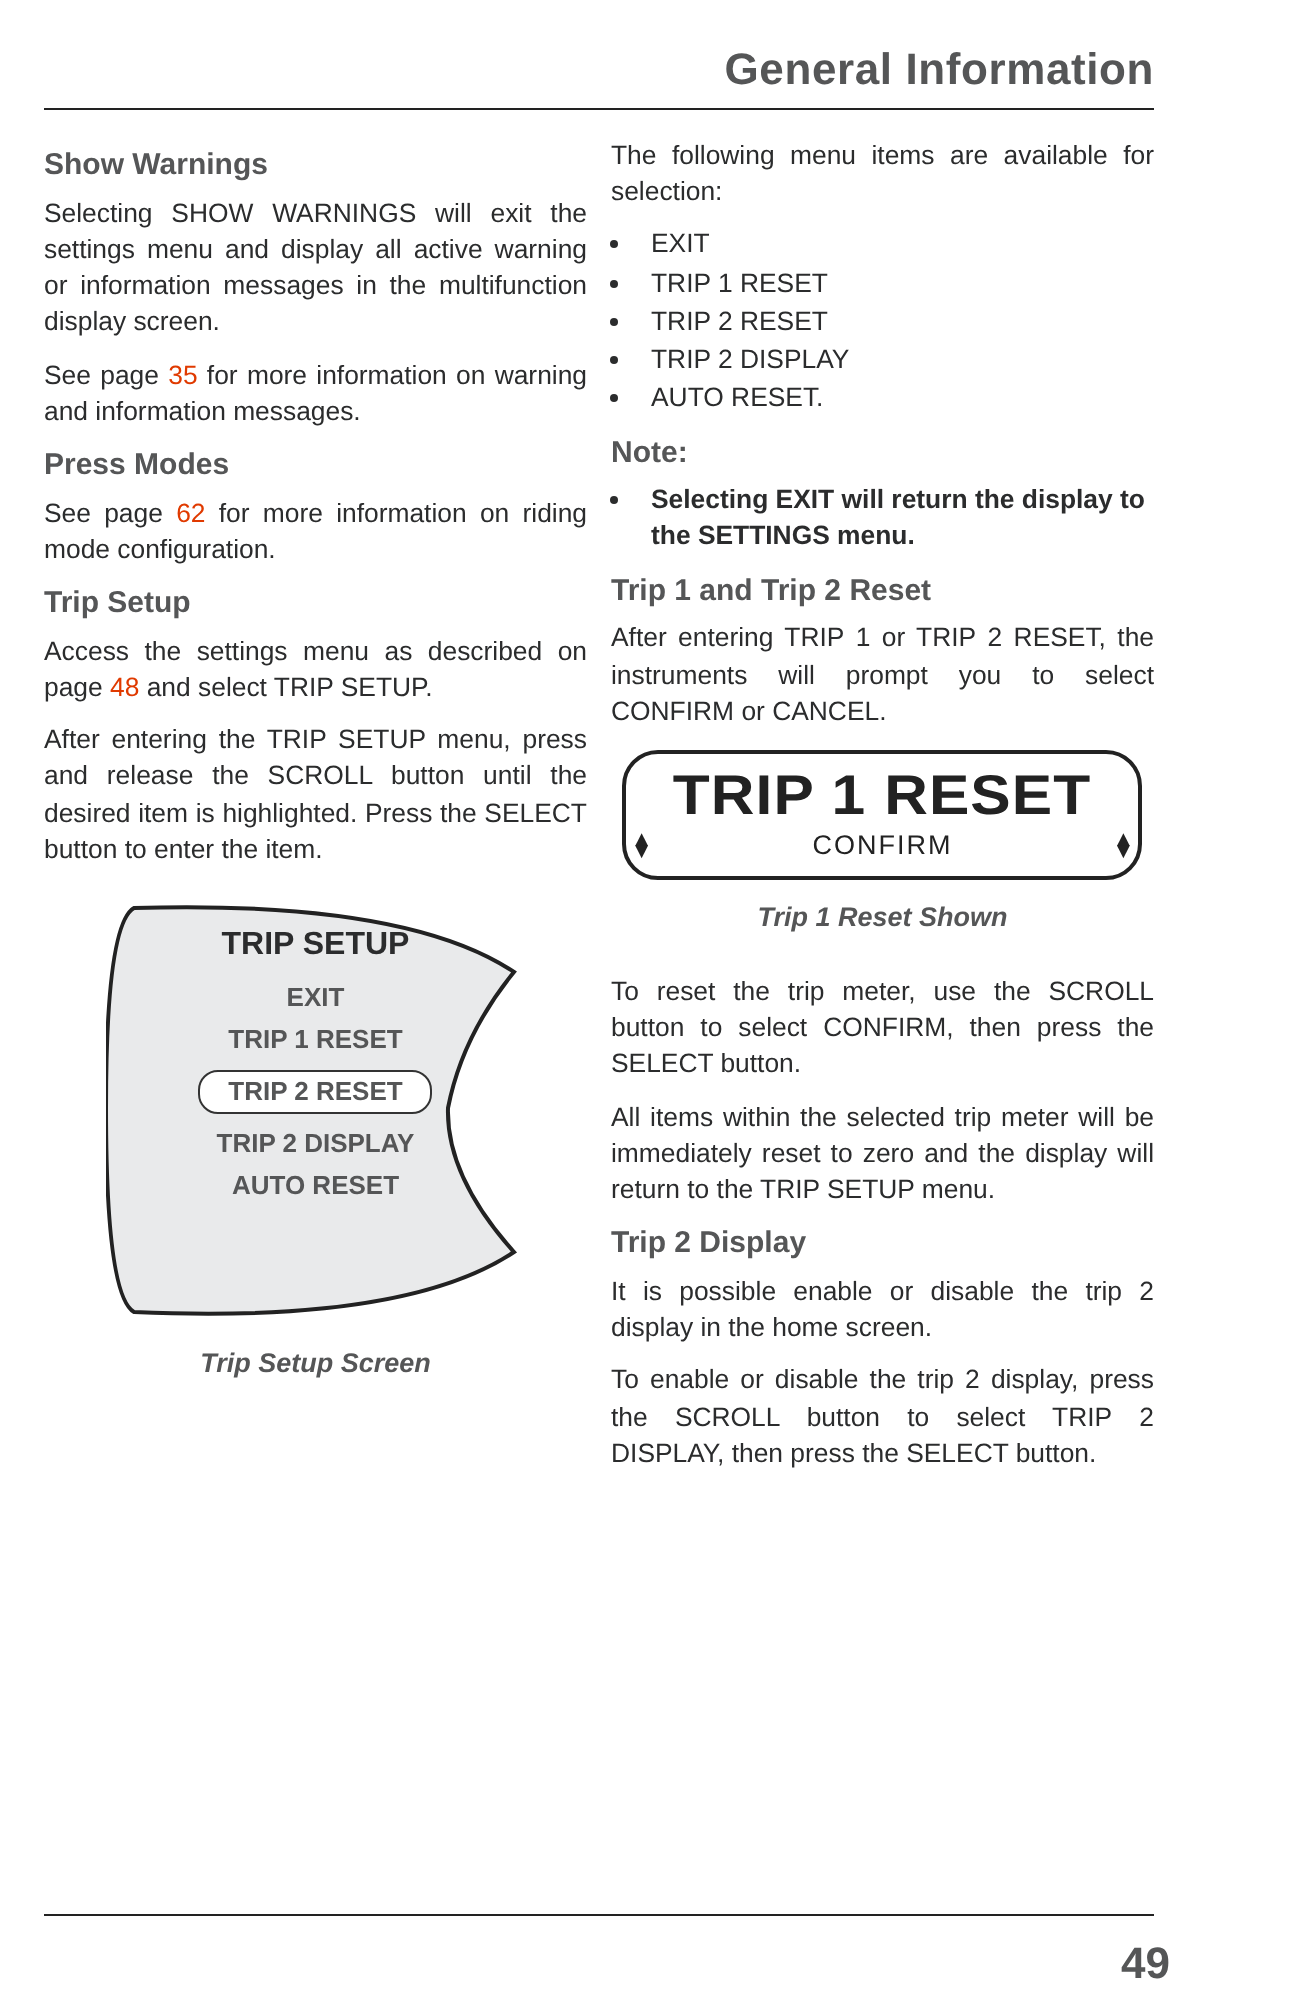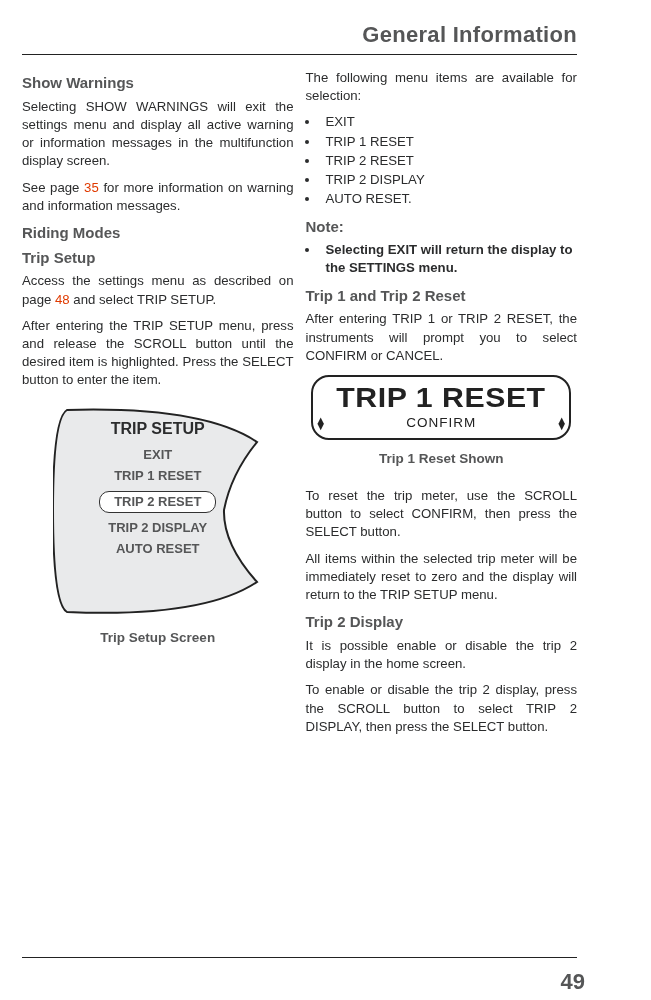--- a/index.html
+++ b/index.html
@@ -11,21 +11,21 @@
   .cols { display:flex; gap:12px; }
   .col { flex:1 1 0; font-size:13.2px; line-height:1.38; }
   .col p { margin:0 0 8px 0; text-align:justify; }
   h2.sec { margin:4px 0 4px 0; font-size:15px; font-weight:700; color:var(--ink-light); }
   h3.sub { margin:6px 0 4px 0; font-size:15px; font-weight:700; color:var(--ink-light); }
   .pg-link { color:var(--accent); }
   ul.menu { margin:2px 0 8px 0; padding:0 0 0 14px; }
   ul.menu li { list-style:disc; margin:1px 0; padding-left:6px; }
   ul.note { margin:2px 0 8px 0; padding:0 0 0 14px; }
   ul.note li { list-style:disc; margin:1px 0; padding-left:6px; font-weight:700; }
-  .caption { text-align:center; font-weight:700; margin:10px 0 18px 0; font-size:13.5px; color:var(--ink-light); }
+  .caption { text-align:center; font-weight:700; margin:10px 0 18px 0; font-size:13.5px; color:var(--ink-light);font-style:italic; }
 
   
   .setup-fig { width:210px; height:215px; margin:14px auto 0 auto; position:relative; }
   .setup-fig svg { width:100%; height:100%; display:block; }
   .setup-labels { position:absolute; left:0; right:0; top:14px; text-align:center; font-weight:700; color:var(--ink); }
   .setup-title { font-size:16px; margin-bottom:6px; }
   .setup-item { font-size:13px; margin:3px 0; color:var(--ink-light); }
   .setup-item.sel { display:inline-block; padding:1px 14px; border:1.5px solid #333; border-radius:10px; background:#fff; }
 
   
@@ -50,21 +50,25 @@
 
     <div class="col">
 
       <h2 class="sec">Show Warnings</h2>
       <p>Selecting SHOW WARNINGS will exit the settings menu and display all active warning or information messages in the multifunction display screen.</p>
       <p>
         <span>See page</span>
         <span class="pg-link">35</span><span> for more information on warning and information messages.</span>
       </p>
 
-      <h2 class="sec">Riding Modes</h2>
+      <h2 class="sec">Press Modes</h2>
+      <p>
+        <span>See page</span>
+        <span class="pg-link">62</span><span> for more information on riding mode configuration.</span>
+      </p>
 
       <h2 class="sec">Trip Setup</h2>
       <p>
         <span>Access the settings menu as described on page</span>
         <span class="pg-link">48</span><span> and select TRIP SETUP.</span>
       </p>
       <p>After entering the TRIP SETUP menu, press and release the SCROLL button until the desired item is highlighted. Press the SELECT button to enter the item.</p>
 
       <div class="setup-fig">
         <svg viewBox="0 0 210 215">

